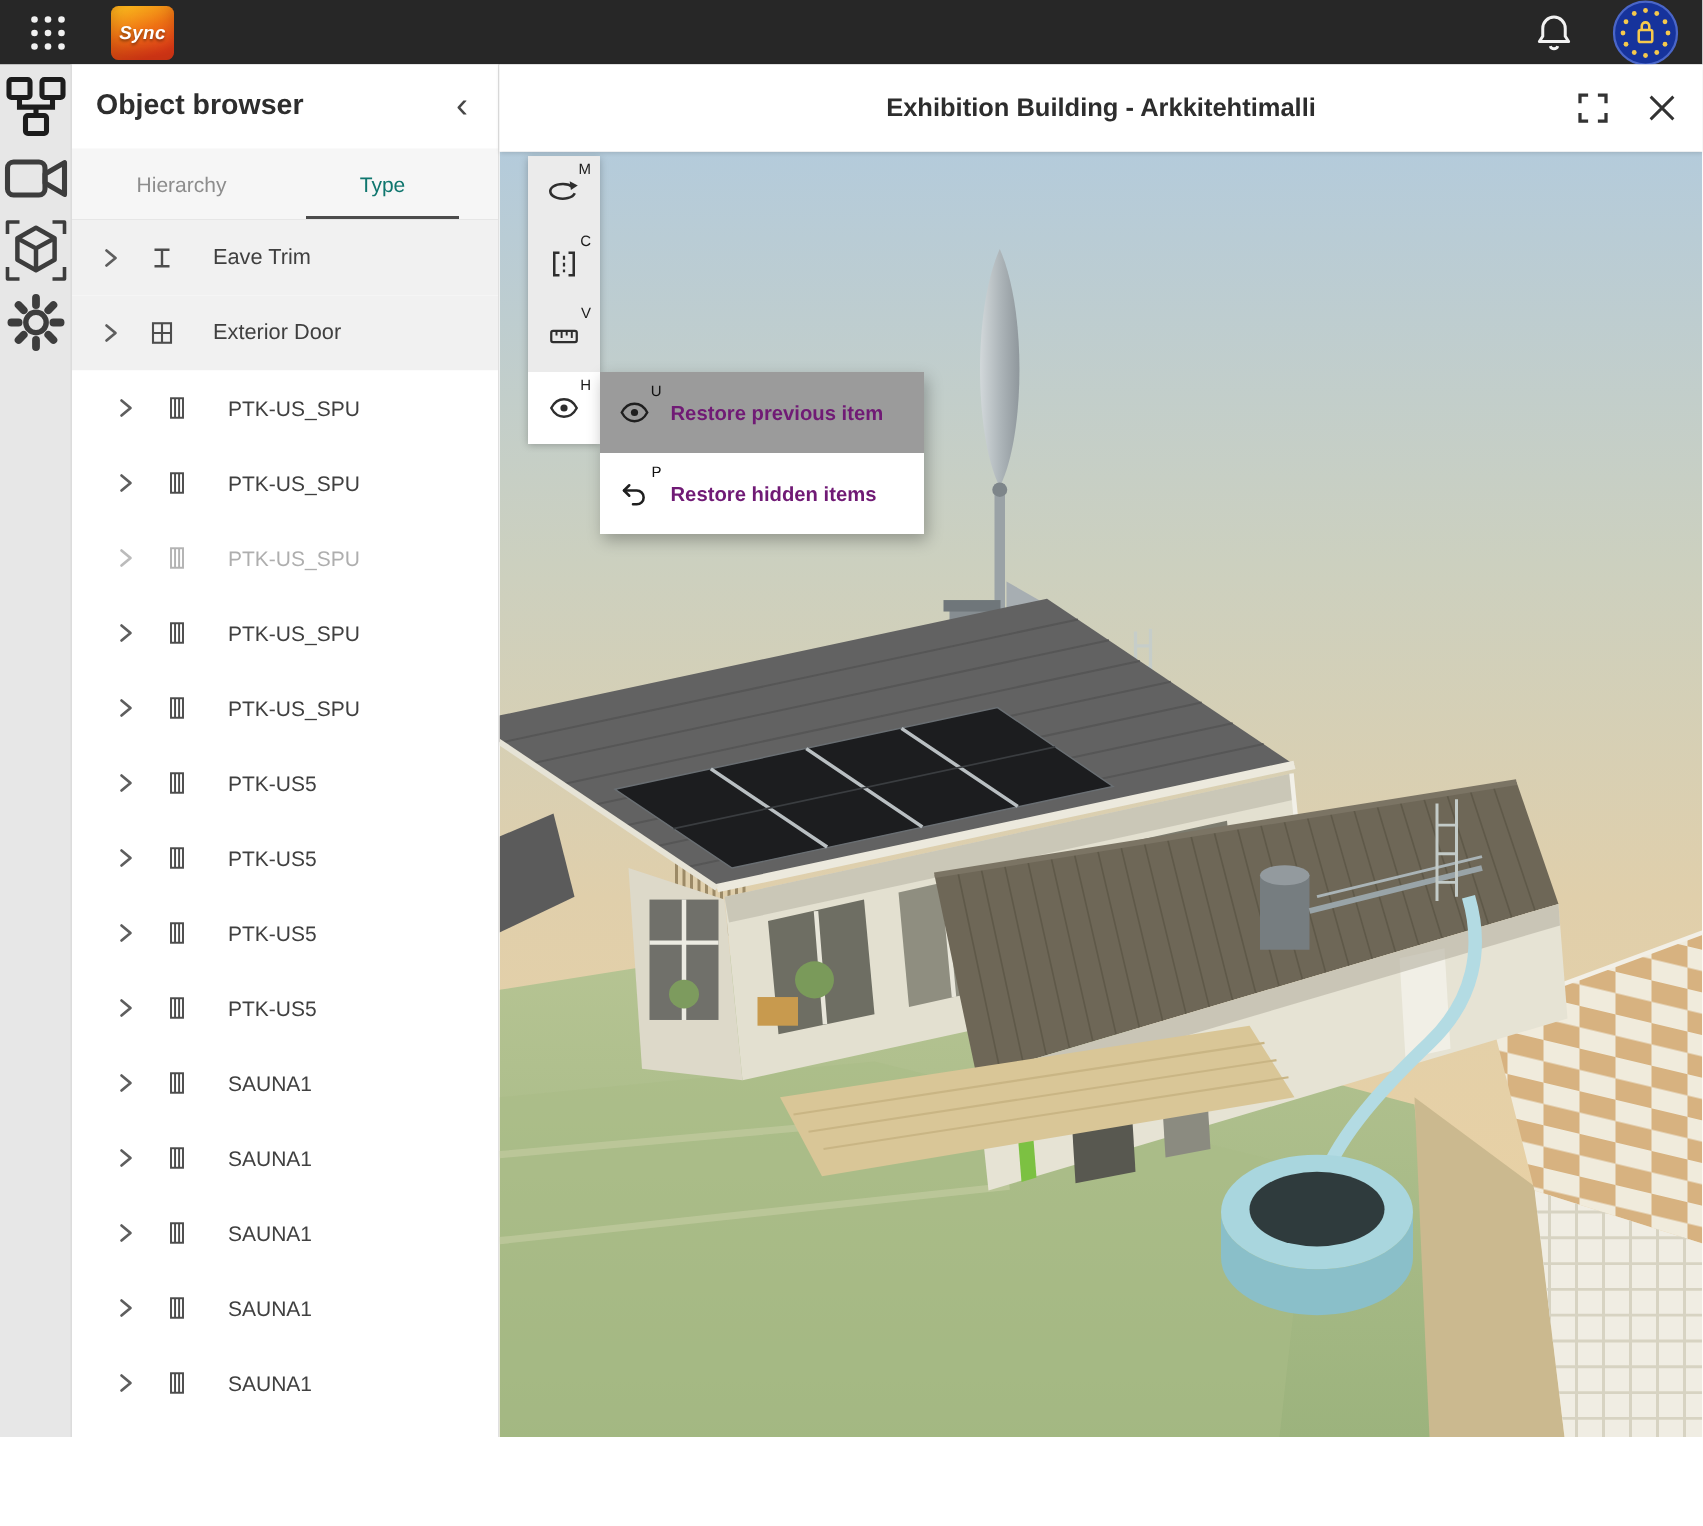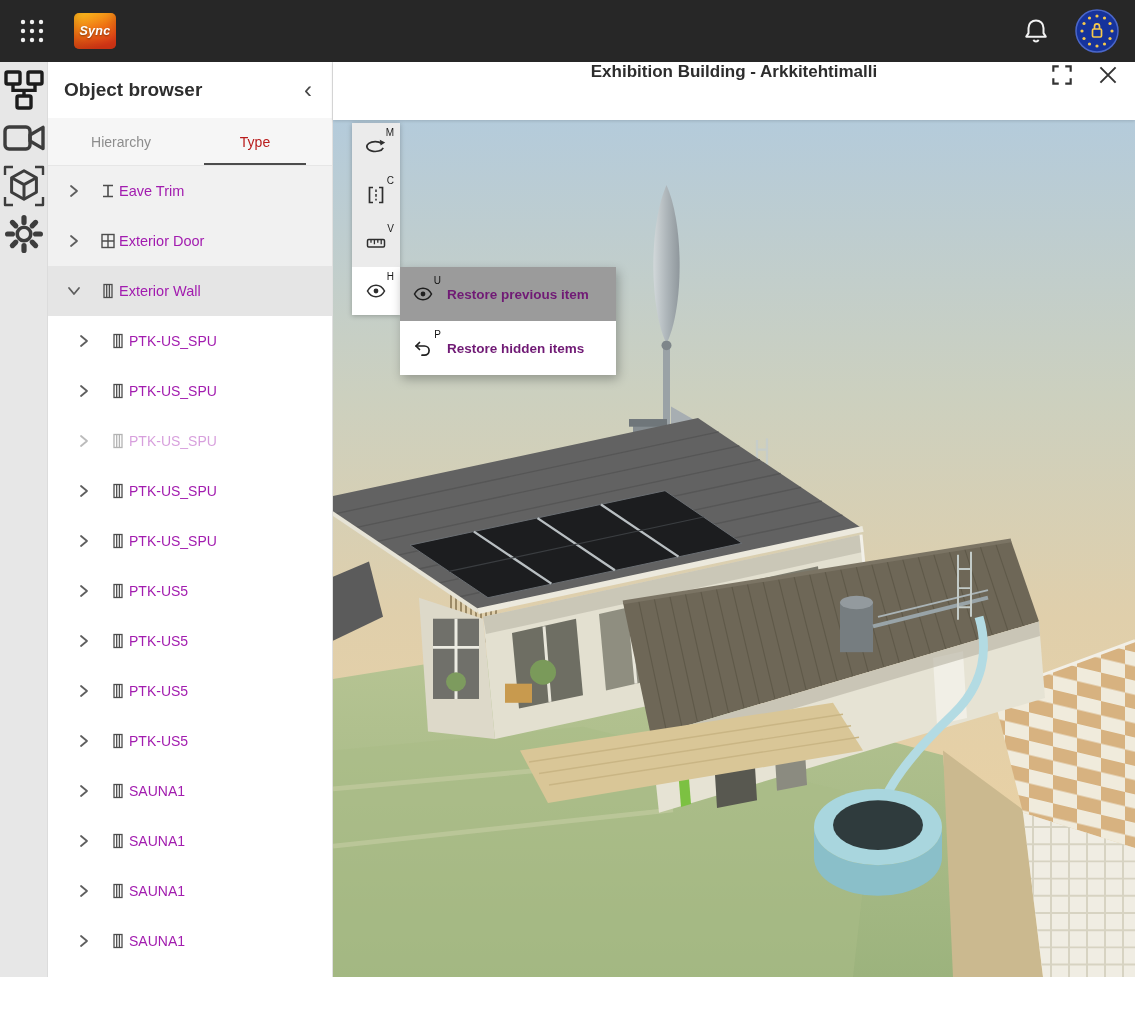--- a/index.html
+++ b/index.html
@@ -1,59 +1,59 @@
 <!DOCTYPE html>
 <html><head>
 <meta charset="utf-8">
 <style>
   *{box-sizing:border-box;margin:0;padding:0}
   html,body{width:1135px;height:1017px}
   body{font-family:"Liberation Sans","DejaVu Sans",sans-serif;background:#fff;overflow:hidden}
 
   
-  .topbar{height:62px;background:#272727;display:flex;align-items:center;padding:0 16px;gap:26px}
+  .topbar{height:43px;background:#272727;display:flex;align-items:center;padding:0 16px;gap:26px}
   .apps-btn{background:none;border:none;color:#f0f0f0;width:32px;height:32px;display:flex;align-items:center;justify-content:center;cursor:pointer}
   .sync-logo{width:42px;height:36px;border-radius:5px;background:linear-gradient(160deg,#f9b31c 10%,#ef7414 45%,#e8401c 85%);display:flex;align-items:center;justify-content:center;box-shadow:inset 0 -8px 12px rgba(130,20,0,.35);cursor:pointer;border:none}
   .sync-logo span{color:#fff;font-style:italic;font-weight:bold;font-size:12.5px;text-shadow:0 1px 2px rgba(0,0,0,.45);letter-spacing:.3px}
   .topbar-right{margin-left:auto;display:flex;align-items:center;gap:24px}
   .bell-btn{background:none;border:none;color:#f2f2f2;width:30px;height:30px;cursor:pointer}
   .avatar-btn{width:44px;height:44px;border-radius:50%;border:none;background:none;padding:0;cursor:pointer}
 
   
   .main{display:flex;height:915px}
   .rail{width:48px;background:#e7e7e7;border-right:1px solid #dcdcdc;padding-top:4px;display:flex;flex-direction:column;align-items:center}
   .rail-btn{width:48px;height:48px;display:flex;align-items:center;justify-content:center;background:none;border:none;color:#3d3d3d;cursor:pointer}
   .rail-btn.active{color:#1c1c1c}
 
   
   .browser{width:285px;background:#fff;display:flex;flex-direction:column;border-right:1px solid #e0e0e0}
   .browser-header{height:56px;min-height:56px;display:flex;align-items:center;justify-content:space-between;padding:0 14px 0 16px;background:#fff}
   .browser-title{font-size:19px;font-weight:bold;color:#2e2e2e}
   .collapse-btn{font-size:24px;line-height:1;color:#474747;background:none;border:none;cursor:pointer;padding:0 6px}
   .tabs{display:flex;height:48px;min-height:48px;padding-left:6px;background:#f6f6f6;border-bottom:1px solid #e6e6e6}
   .tab{width:134px;display:flex;align-items:center;justify-content:center;background:none;border:none;font-size:14px;color:#8d8d8d;position:relative;cursor:pointer}
-  .tab.active{color:#b91c1c}
+  .tab.active{color:#0f766e}
   .tab.active::after{content:"";position:absolute;left:16px;right:16px;bottom:0;height:2px;background:#4c4c4c}
   .tree{flex:1;overflow:hidden}
   .tree-row{height:50px;display:flex;align-items:center;background:#fff;cursor:pointer}
   .tree-row.root{background:#f1f1f1;padding-left:16px}
   .tree-row.root.selected{background:#e5e5e5}
   .tree-row.child{padding-left:26px}
   .tree-row.dimmed{opacity:.42}
   .chev{width:20px;height:20px;color:#5e5e5e;flex:none}
   .chev svg{width:20px;height:20px}
   .tree-row.expanded .chev svg{transform:rotate(90deg)}
   .node-icon{width:20px;height:20px;margin-left:14px;color:#4d4d4d;flex:none}
   .node-icon svg{width:20px;height:20px}
-  .tree-label{margin-left:1px;font-size:14.5px;color:#a21caf;white-space:nowrap}
+  .tree-label{margin-left:24px;font-size:14.5px;color:#404040;white-space:nowrap}
   .tree-row.child .tree-label{font-size:14px}
 
   
   .viewport{flex:1;position:relative;background:#fff}
-  .vp-header{height:58px;background:#fff;display:flex;position:relative;box-shadow:0 1px 3px rgba(0,0,0,.14);z-index:3}
+  .vp-header{height:58px;background:#fff;display:flex;align-items:center;position:relative;box-shadow:0 1px 3px rgba(0,0,0,.14);z-index:3}
   .vp-title{position:absolute;left:0;right:0;text-align:center;font-weight:bold;font-size:17px;color:#2d2d2d;pointer-events:none}
   .vp-actions{margin-left:auto;display:flex;gap:20px;padding-right:14px;z-index:1}
   .vp-actions button{background:none;border:none;color:#333;width:26px;height:26px;cursor:pointer}
   .scene{position:absolute;top:58px;left:0;right:0;bottom:0;overflow:hidden}
   .scene-svg{display:block;width:100%;height:100%}
 
   
   .vp-toolbar{position:absolute;left:19px;top:3px;width:48px;background:#ebebeb;box-shadow:0 1px 5px rgba(0,0,0,.25);display:flex;flex-direction:column;z-index:2}
   .tool-btn{width:48px;height:48px;position:relative;background:none;border:none;color:#2e2e2e;display:flex;align-items:center;justify-content:center;cursor:pointer}
   .tool-btn.active{background:#fff}
@@ -206,35 +206,20 @@
     </span>
     <span class="node-icon">
 
       <svg class="ic ic-door-icon" viewBox="0 0 20 20" fill="none" stroke="currentColor" stroke-width="1.4">
         <rect x="4" y="3.5" width="12" height="13"></rect>
         <path d="M10 3.5v13M4 10h12"></path>
       </svg>
 
     </span>
     <span class="tree-label">Exterior Door</span>
-  </div>
-        <div class="tree-row root selected expanded" data-icon="wall-icon">
-    <span class="chev">
-      <svg viewBox="0 0 20 20" fill="none" stroke="currentColor" stroke-width="1.8" stroke-linecap="round" stroke-linejoin="round">
-        <polyline points="7,5 13,10 7,15"></polyline>
-      </svg>
-    </span>
-    <span class="node-icon">
-
-      <svg class="ic ic-wall-icon" viewBox="0 0 20 20" fill="none" stroke="currentColor" stroke-width="1.3">
-        <rect x="6" y="3.5" width="8" height="13"></rect>
-        <path d="M8.7 3.5v13M11.4 3.5v13"></path>
-      </svg>
-    </span>
-    <span class="tree-label">Exterior Wall</span>
   </div>
         <div class="tree-row child" data-icon="wall-icon">
     <span class="chev">
       <svg viewBox="0 0 20 20" fill="none" stroke="currentColor" stroke-width="1.8" stroke-linecap="round" stroke-linejoin="round">
         <polyline points="7,5 13,10 7,15"></polyline>
       </svg>
     </span>
     <span class="node-icon">
 
       <svg class="ic ic-wall-icon" viewBox="0 0 20 20" fill="none" stroke="currentColor" stroke-width="1.3">

